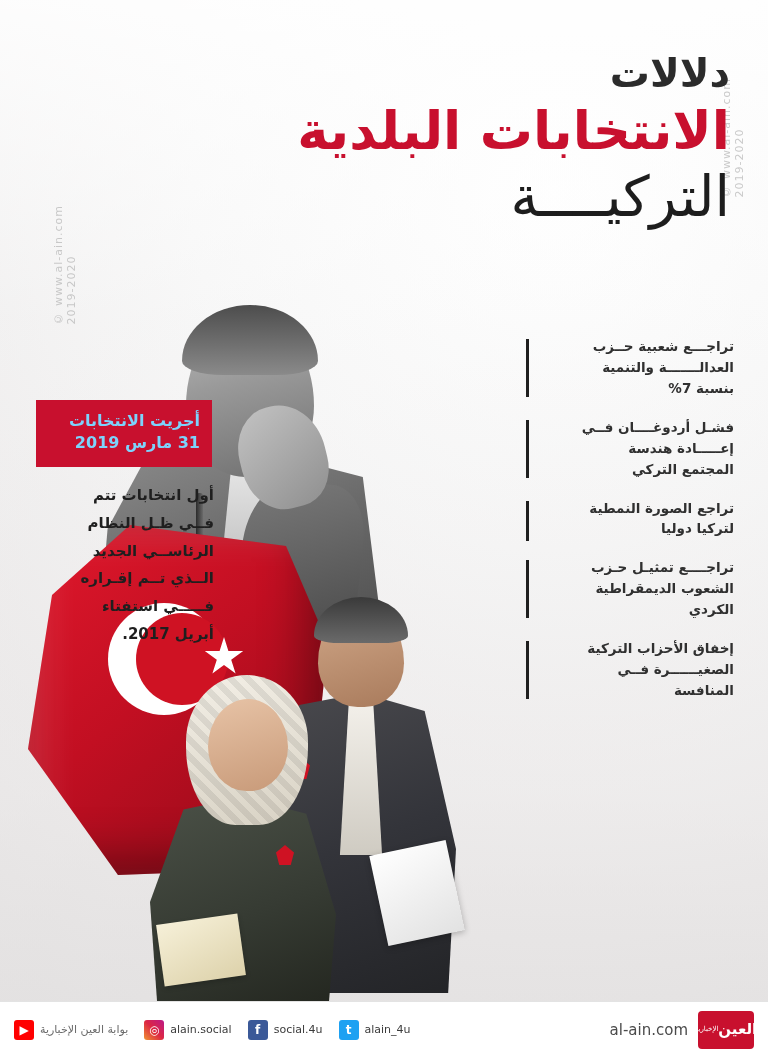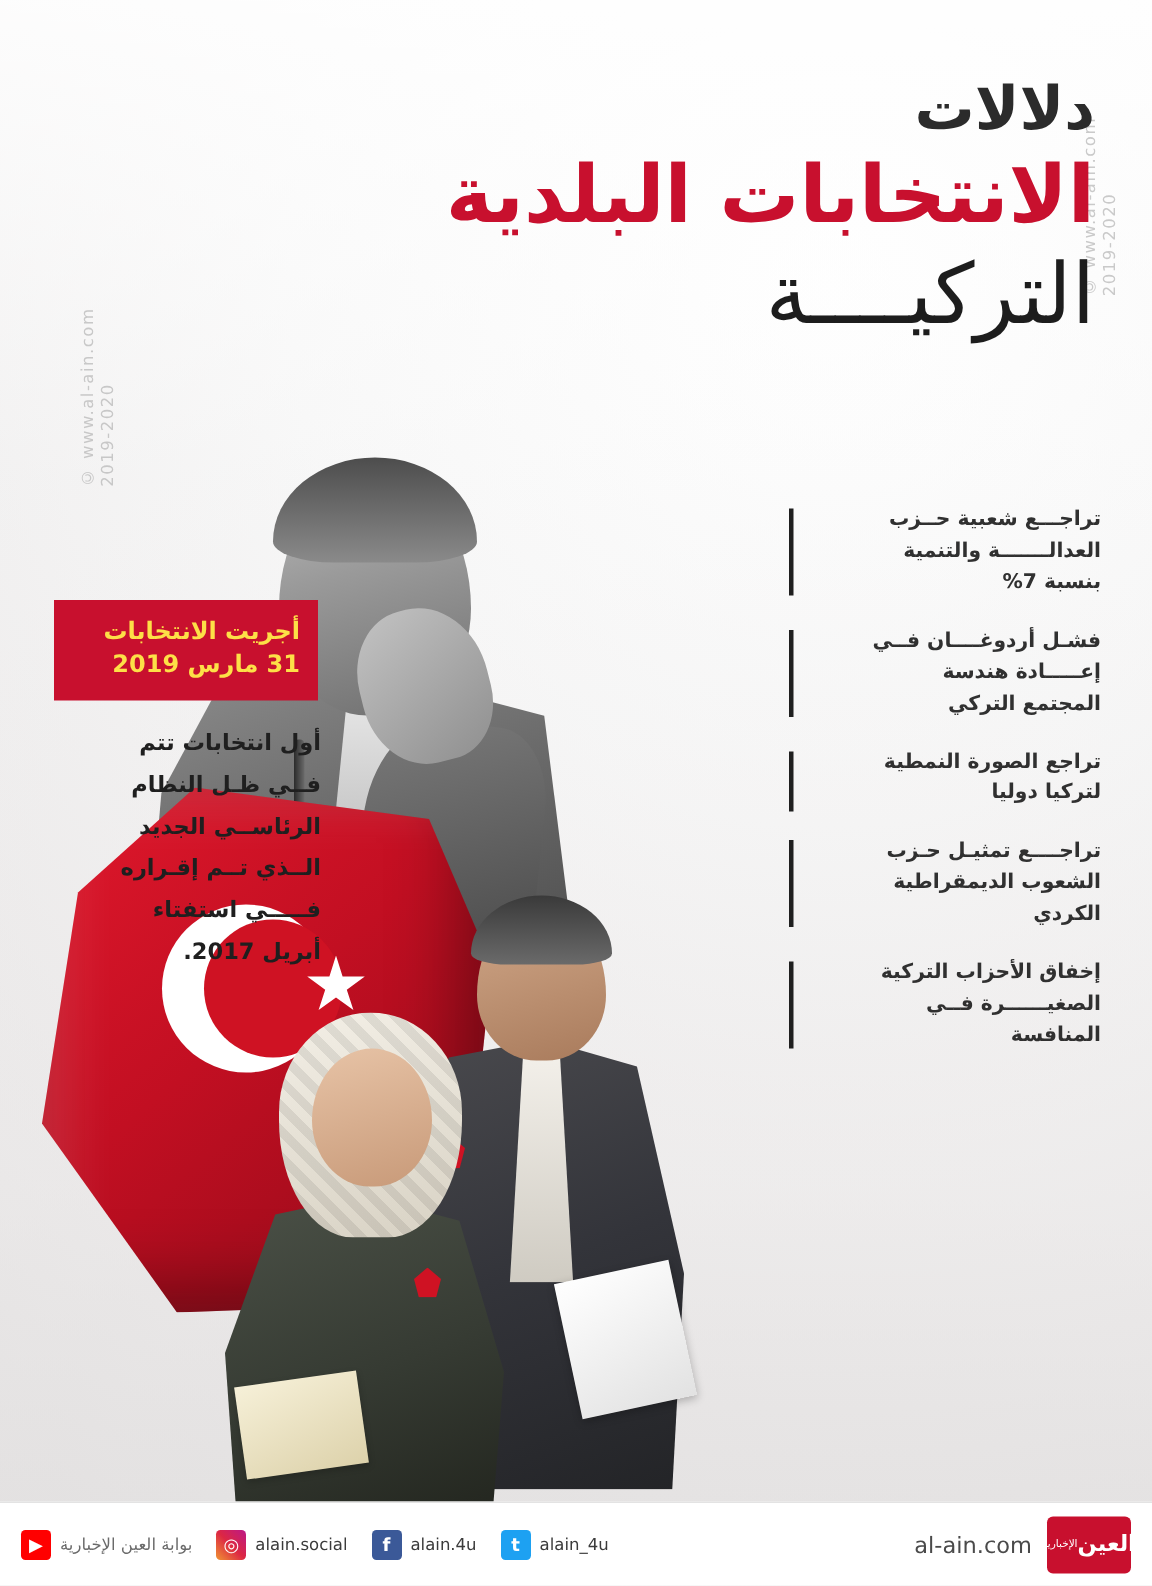--- a/index.html
+++ b/index.html
@@ -254,21 +254,21 @@
     background: #cf1223;
     clip-path: polygon(50% 0%, 100% 38%, 82% 100%, 18% 100%, 0% 38%);
   }
 
   
   .date-box {
     position: absolute;
     top: 400px; left: 36px;
     width: 176px;
     background: #c8102e;
-    color: #fde047;
+    color: #7dd3fc;
     padding: 10px 12px 12px;
     text-align: right;
     z-index: 7;
   }
   .date-box .dl1 { font-size: 16px; font-weight: bold; line-height: 1.4; }
   .date-box .dl2 { font-size: 16px; font-weight: bold; line-height: 1.4; }
 
   .note {
     position: absolute;
     top: 482px; left: 36px;
@@ -434,21 +434,21 @@
 أبريل 2017.</div>
 
   <div class="footer">
     <div class="social">
       <div class="soc">
         <span class="ico tw">t</span>
         <span>alain_4u</span>
       </div>
       <div class="soc">
         <span class="ico fb">f</span>
-        <span>alain.4u</span>
+        <span>social.4u</span>
       </div>
       <div class="soc">
         <span class="ico ig">◎</span>
         <span>alain.social</span>
       </div>
       <div class="soc">
         <span class="ico yt">▶</span>
         <span class="portal">بوابة العين الإخبارية</span>
       </div>
     </div>

